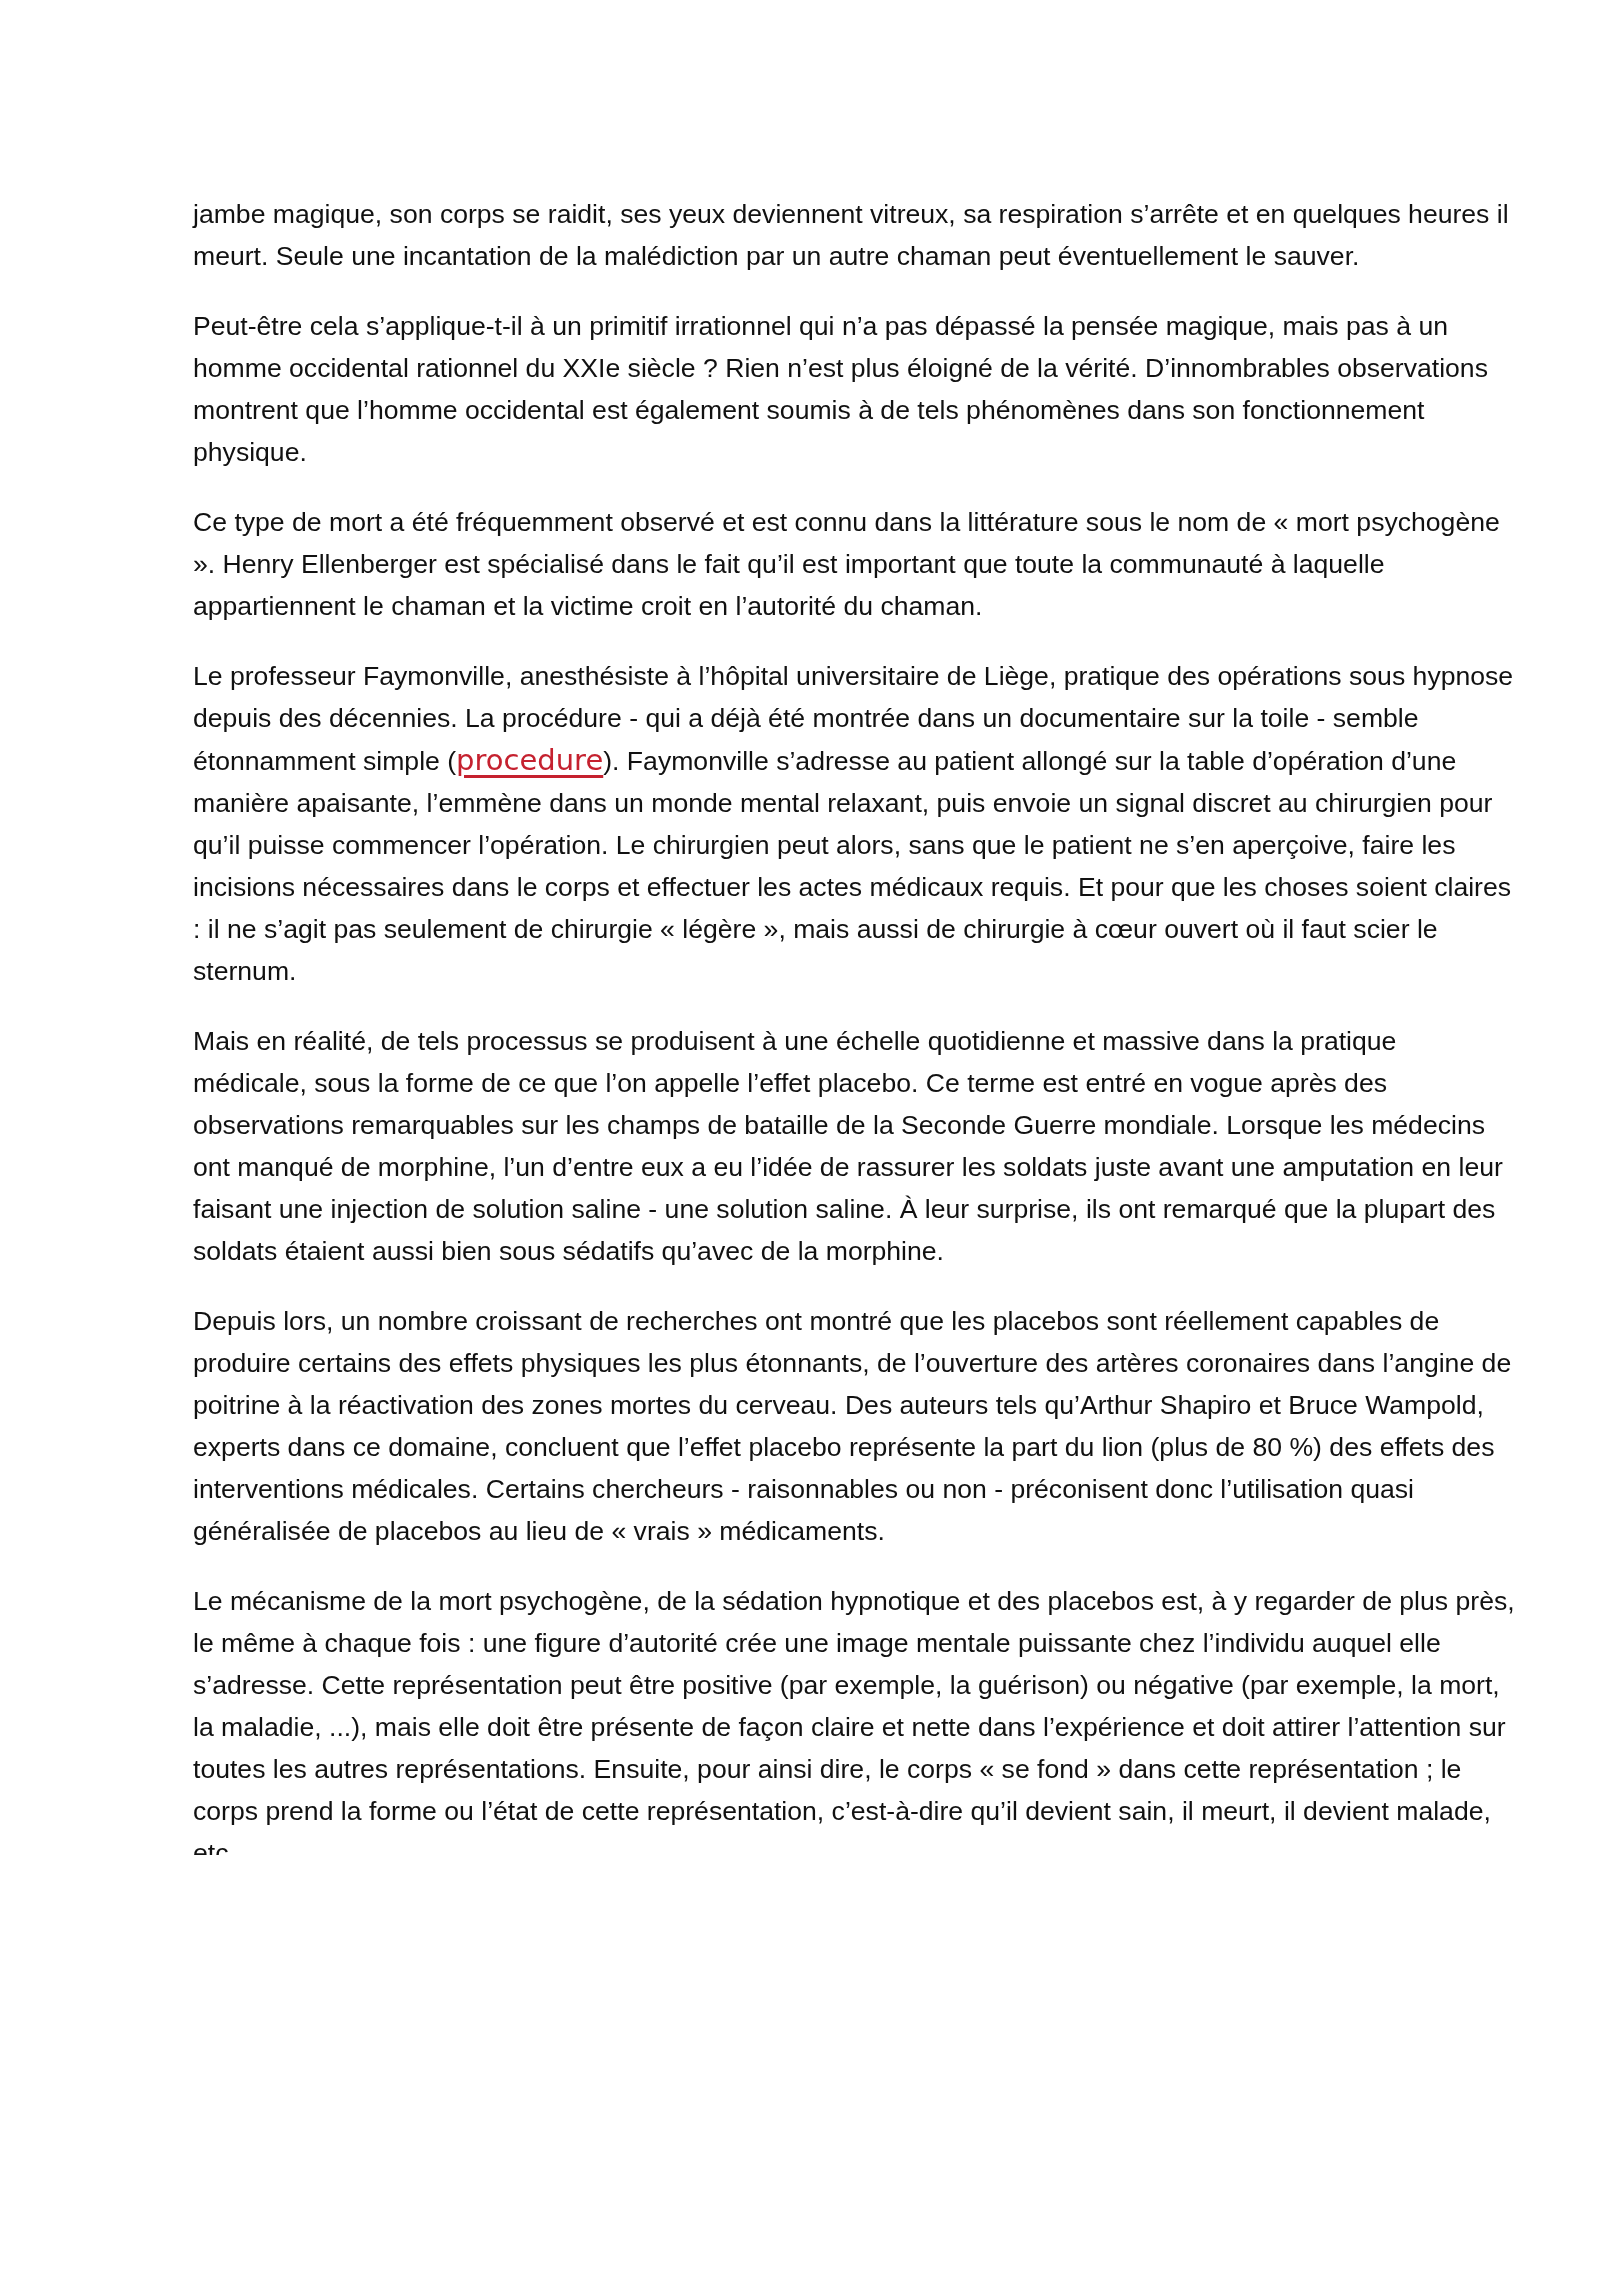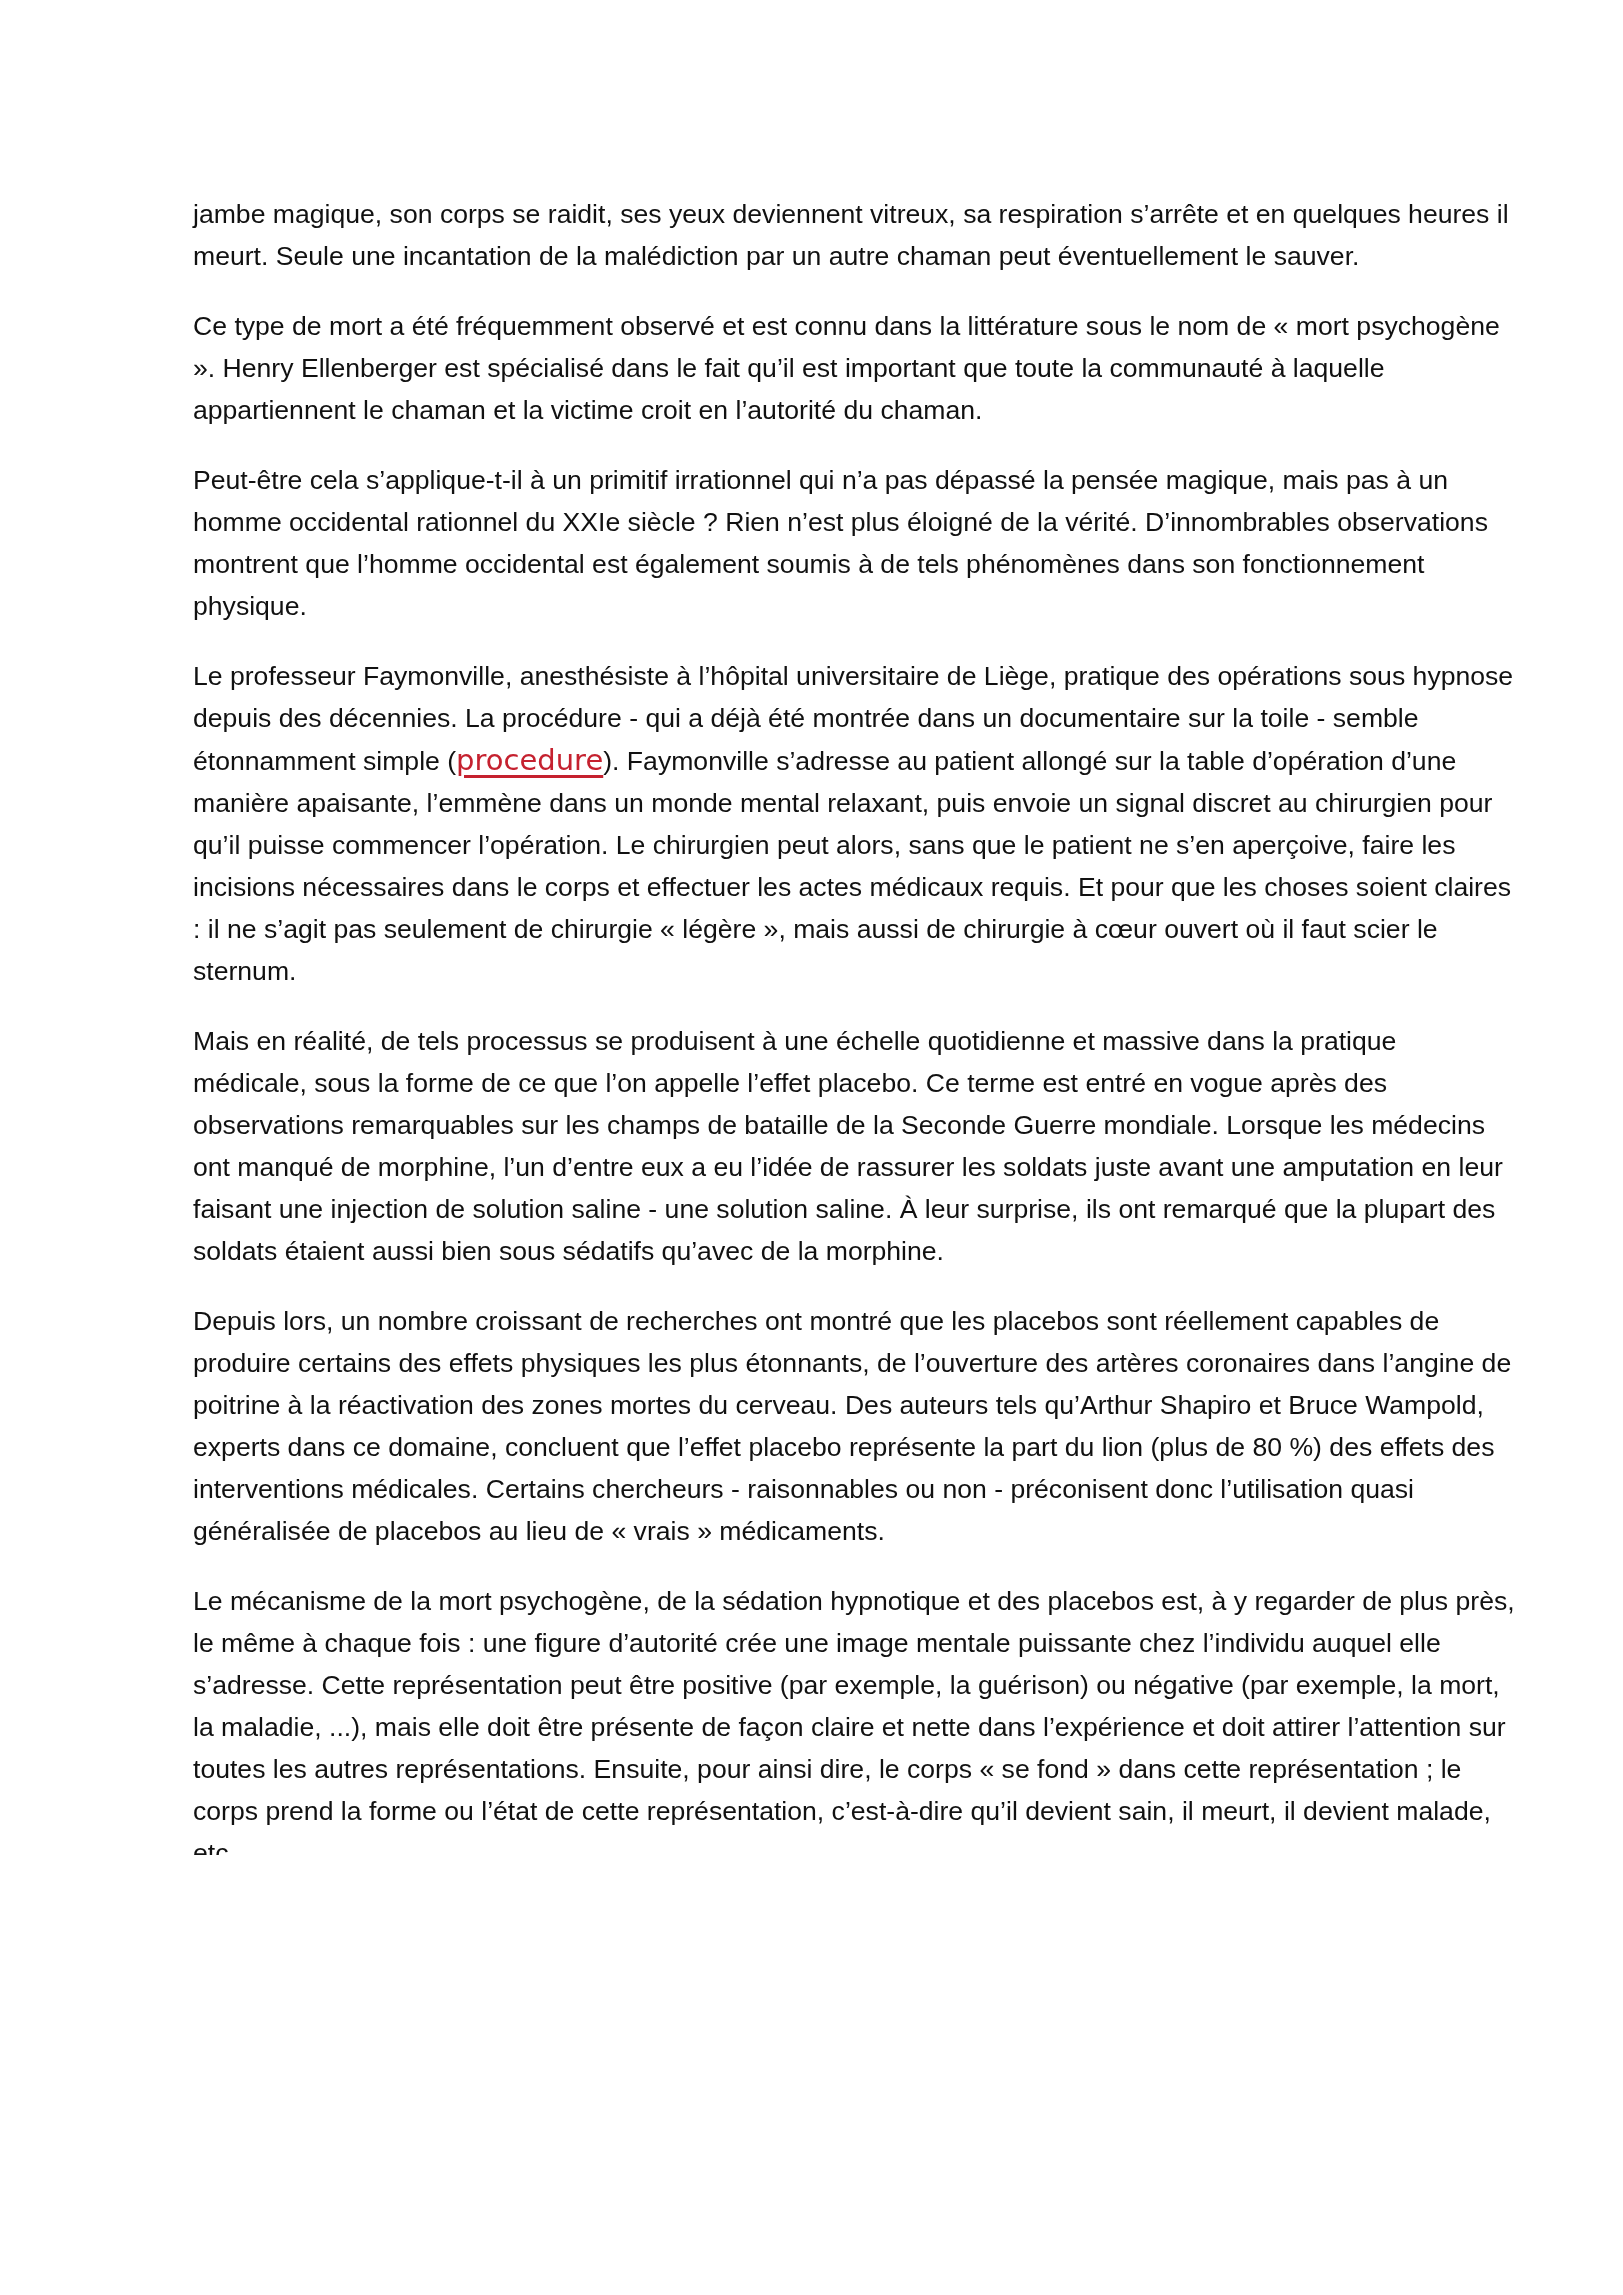--- a/index.html
+++ b/index.html
@@ -34,23 +34,23 @@
     text-underline-offset: 5.2px;
     cursor: pointer;
   }
 </style>
 </head>
 <body>
 
 <div class="page">
   <p>jambe magique, son corps se raidit, ses yeux deviennent vitreux, sa respiration s’arrête et en quelques heures il meurt. Seule une incantation de la malédiction par un autre chaman peut éventuellement le sauver.</p>
 
+  <p>Peut-être cela s’applique-t-il à un primitif irrationnel qui n’a pas dépassé la pensée magique, mais pas à un homme occidental rationnel du XXIe siècle ? Rien n’est plus éloigné de la vérité. D’innombrables observations montrent que l’homme occidental est également soumis à de tels phénomènes dans son fonctionnement physique.</p>
+
   <p>Ce type de mort a été fréquemment observé et est connu dans la littérature sous le nom de « mort psychogène ». Henry Ellenberger est spécialisé dans le fait qu’il est important que toute la communauté à laquelle appartiennent le chaman et la victime croit en l’autorité du chaman.</p>
-
-  <p>Peut-être cela s’applique-t-il à un primitif irrationnel qui n’a pas dépassé la pensée magique, mais pas à un homme occidental rationnel du XXIe siècle ? Rien n’est plus éloigné de la vérité. D’innombrables observations montrent que l’homme occidental est également soumis à de tels phénomènes dans son fonctionnement physique.</p>
 
   <p>
     <span>Le professeur Faymonville, anesthésiste à l’hôpital universitaire de Liège, pratique des opérations sous hypnose depuis des décennies. La procédure - qui a déjà été montrée dans un documentaire sur la toile - semble étonnamment simple (</span><a class="doc-link">procedure</a><span>). Faymonville s’adresse au patient allongé sur la table d’opération d’une manière apaisante, l’emmène dans un monde mental relaxant, puis envoie un signal discret au chirurgien pour qu’il puisse commencer l’opération. Le chirurgien peut alors, sans que le patient ne s’en aperçoive, faire les incisions nécessaires dans le corps et effectuer les actes médicaux requis. Et pour que les choses soient claires : il ne s’agit pas seulement de chirurgie « légère », mais aussi de chirurgie à cœur ouvert où il faut scier le sternum.</span>
   </p>
 
   <p>Mais en réalité, de tels processus se produisent à une échelle quotidienne et massive dans la pratique médicale, sous la forme de ce que l’on appelle l’effet placebo. Ce terme est entré en vogue après des observations remarquables sur les champs de bataille de la Seconde Guerre mondiale. Lorsque les médecins ont manqué de morphine, l’un d’entre eux a eu l’idée de rassurer les soldats juste avant une amputation en leur faisant une injection de solution saline - une solution saline. À leur surprise, ils ont remarqué que la plupart des soldats étaient aussi bien sous sédatifs qu’avec de la morphine.</p>
 
   <p>Depuis lors, un nombre croissant de recherches ont montré que les placebos sont réellement capables de produire certains des effets physiques les plus étonnants, de l’ouverture des artères coronaires dans l’angine de poitrine à la réactivation des zones mortes du cerveau. Des auteurs tels qu’Arthur Shapiro et Bruce Wampold, experts dans ce domaine, concluent que l’effet placebo représente la part du lion (plus de 80 %) des effets des interventions médicales. Certains chercheurs - raisonnables ou non - préconisent donc l’utilisation quasi généralisée de placebos au lieu de « vrais » médicaments.</p>
 
   <p>Le mécanisme de la mort psychogène, de la sédation hypnotique et des placebos est, à y regarder de plus près, le même à chaque fois : une figure d’autorité crée une image mentale puissante chez l’individu auquel elle s’adresse. Cette représentation peut être positive (par exemple, la guérison) ou négative (par exemple, la mort, la maladie, ...), mais elle doit être présente de façon claire et nette dans l’expérience et doit attirer l’attention sur toutes les autres représentations. Ensuite, pour ainsi dire, le corps « se fond » dans cette représentation ; le corps prend la forme ou l’état de cette représentation, c’est-à-dire qu’il devient sain, il meurt, il devient malade, etc.</p>

